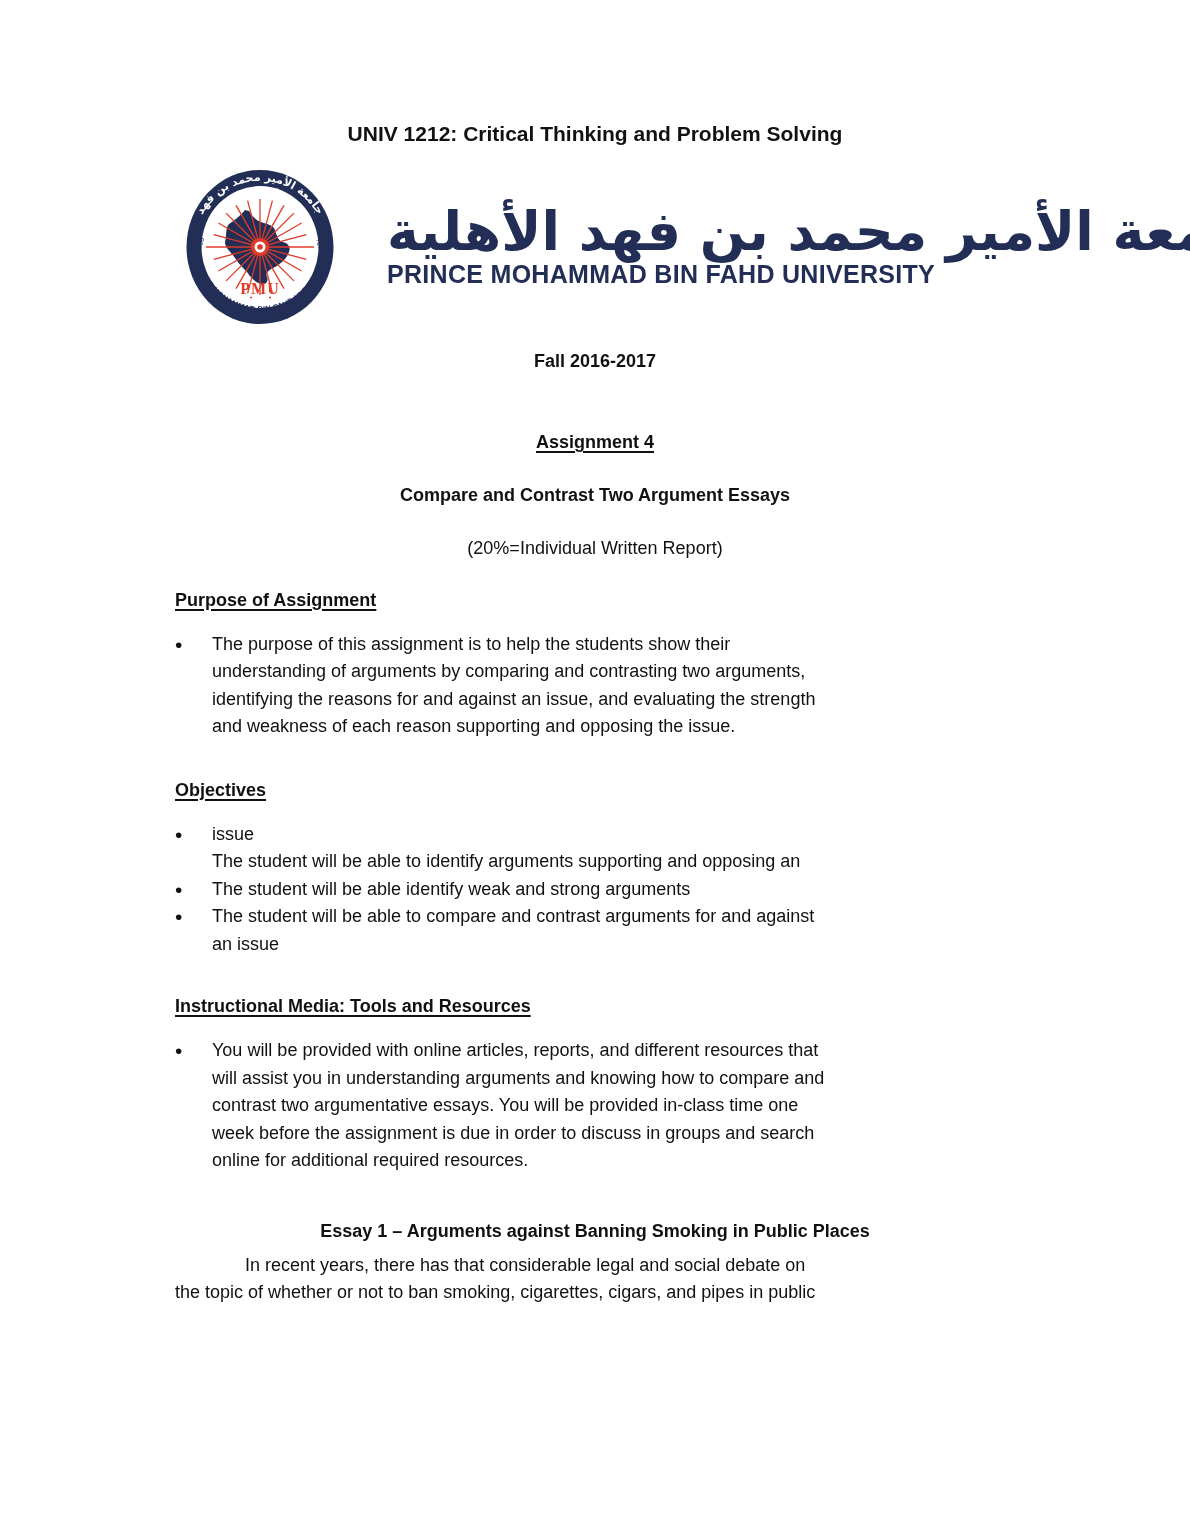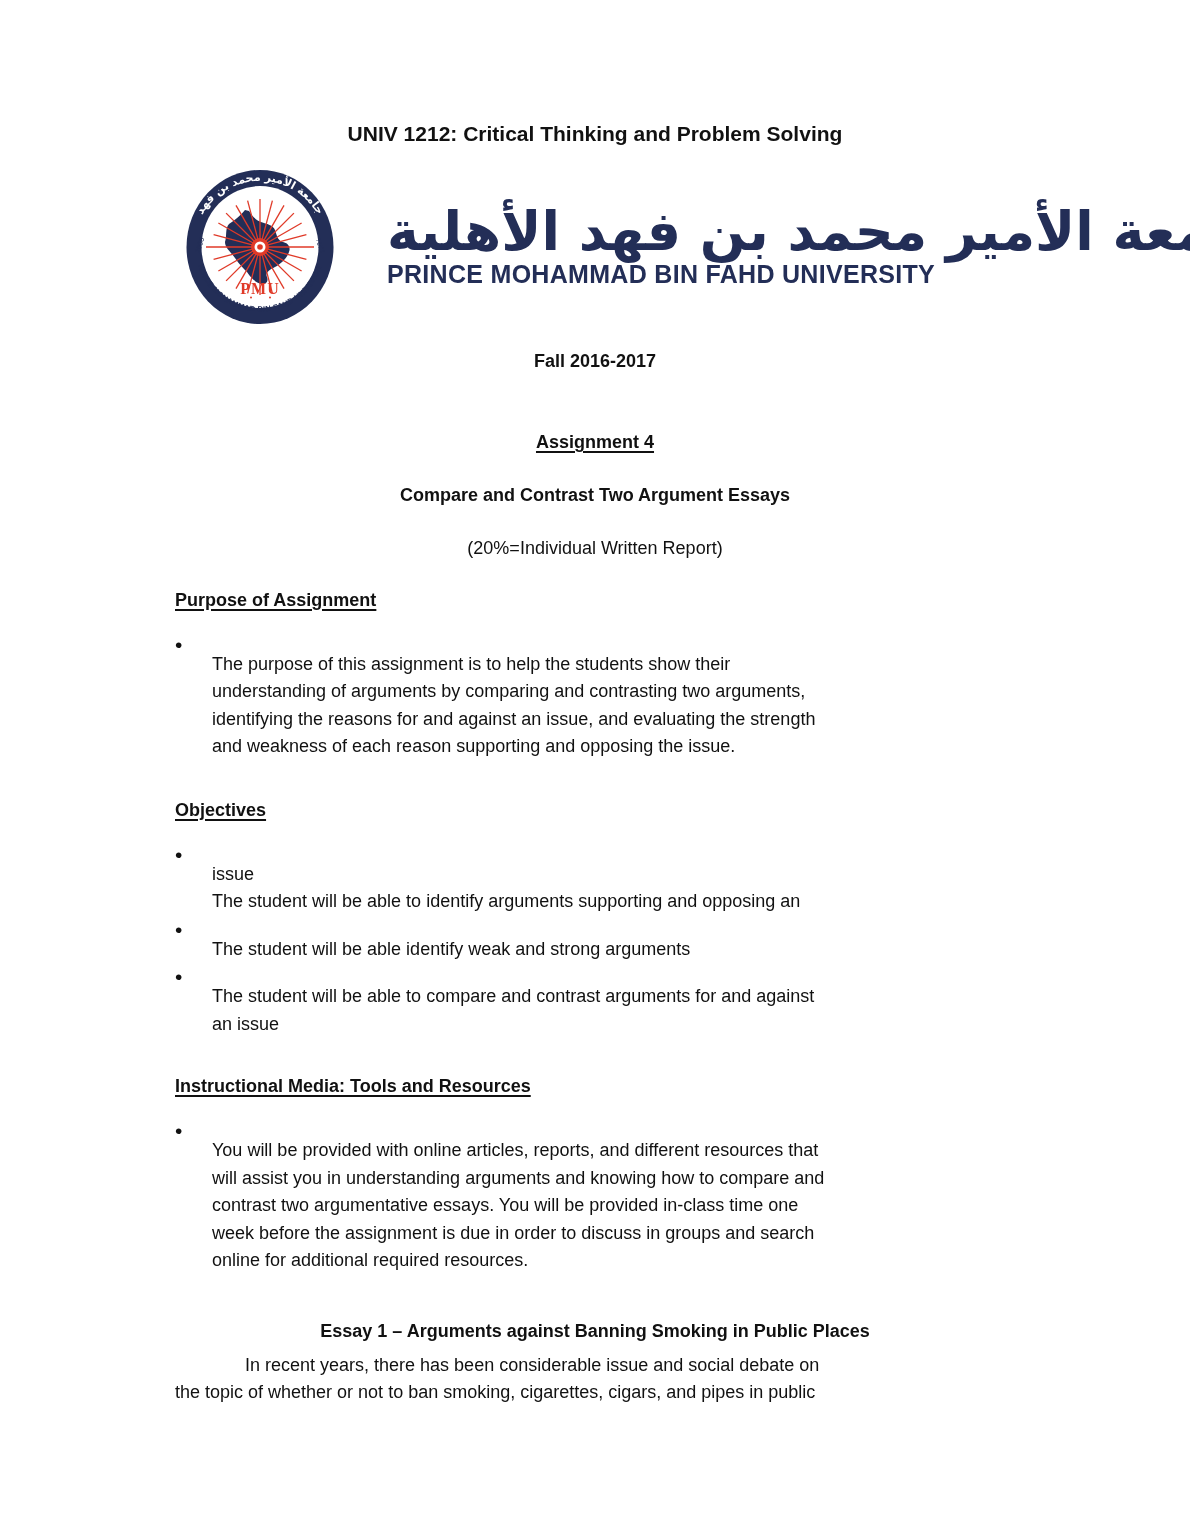--- a/index.html
+++ b/index.html
@@ -59,21 +59,21 @@
   .section-h.tight { margin-top: 36px; }
   .section-h.tight2 { margin-top: 35px; }
 
   .bullets { margin-top: 16.5px; }
   .bullet { display: flex; }
   .bullet .dot {
     flex: 0 0 37px;
     font-size: 21px;
     line-height: 27.5px;
   }
-  .bullet .btext { flex: 1 1 auto; margin-top: 20px; }
+  .bullet .btext { flex: 1 1 auto; }
 
   .essay-title { margin-top: 43px; }
   .essay-para  { margin-top: 6.5px; }
   .indent { padding-left: 70px; }
 
   .seal text { user-select: none; }
 </style>
 </head>
 <body>
 
@@ -200,17 +200,17 @@
         <div class="line">will assist you in understanding arguments and knowing how to compare and</div>
         <div class="line">contrast two argumentative essays. You will be provided in-class time one</div>
         <div class="line">week before the assignment is due in order to discuss in groups and search</div>
         <div class="line">online for additional required resources.</div>
       </div>
     </div>
   </div>
 
   <div class="line bold center essay-title">Essay 1 – Arguments against Banning Smoking in Public Places</div>
   <div class="essay-para">
-    <div class="line indent">In recent years, there has been considerable issue and social debate on</div>
+    <div class="line indent">In recent years, there has that considerable legal and social debate on</div>
     <div class="line">the topic of whether or not to ban smoking, cigarettes, cigars, and pipes in public</div>
   </div>
 
 </div>
 
 </body></html>

